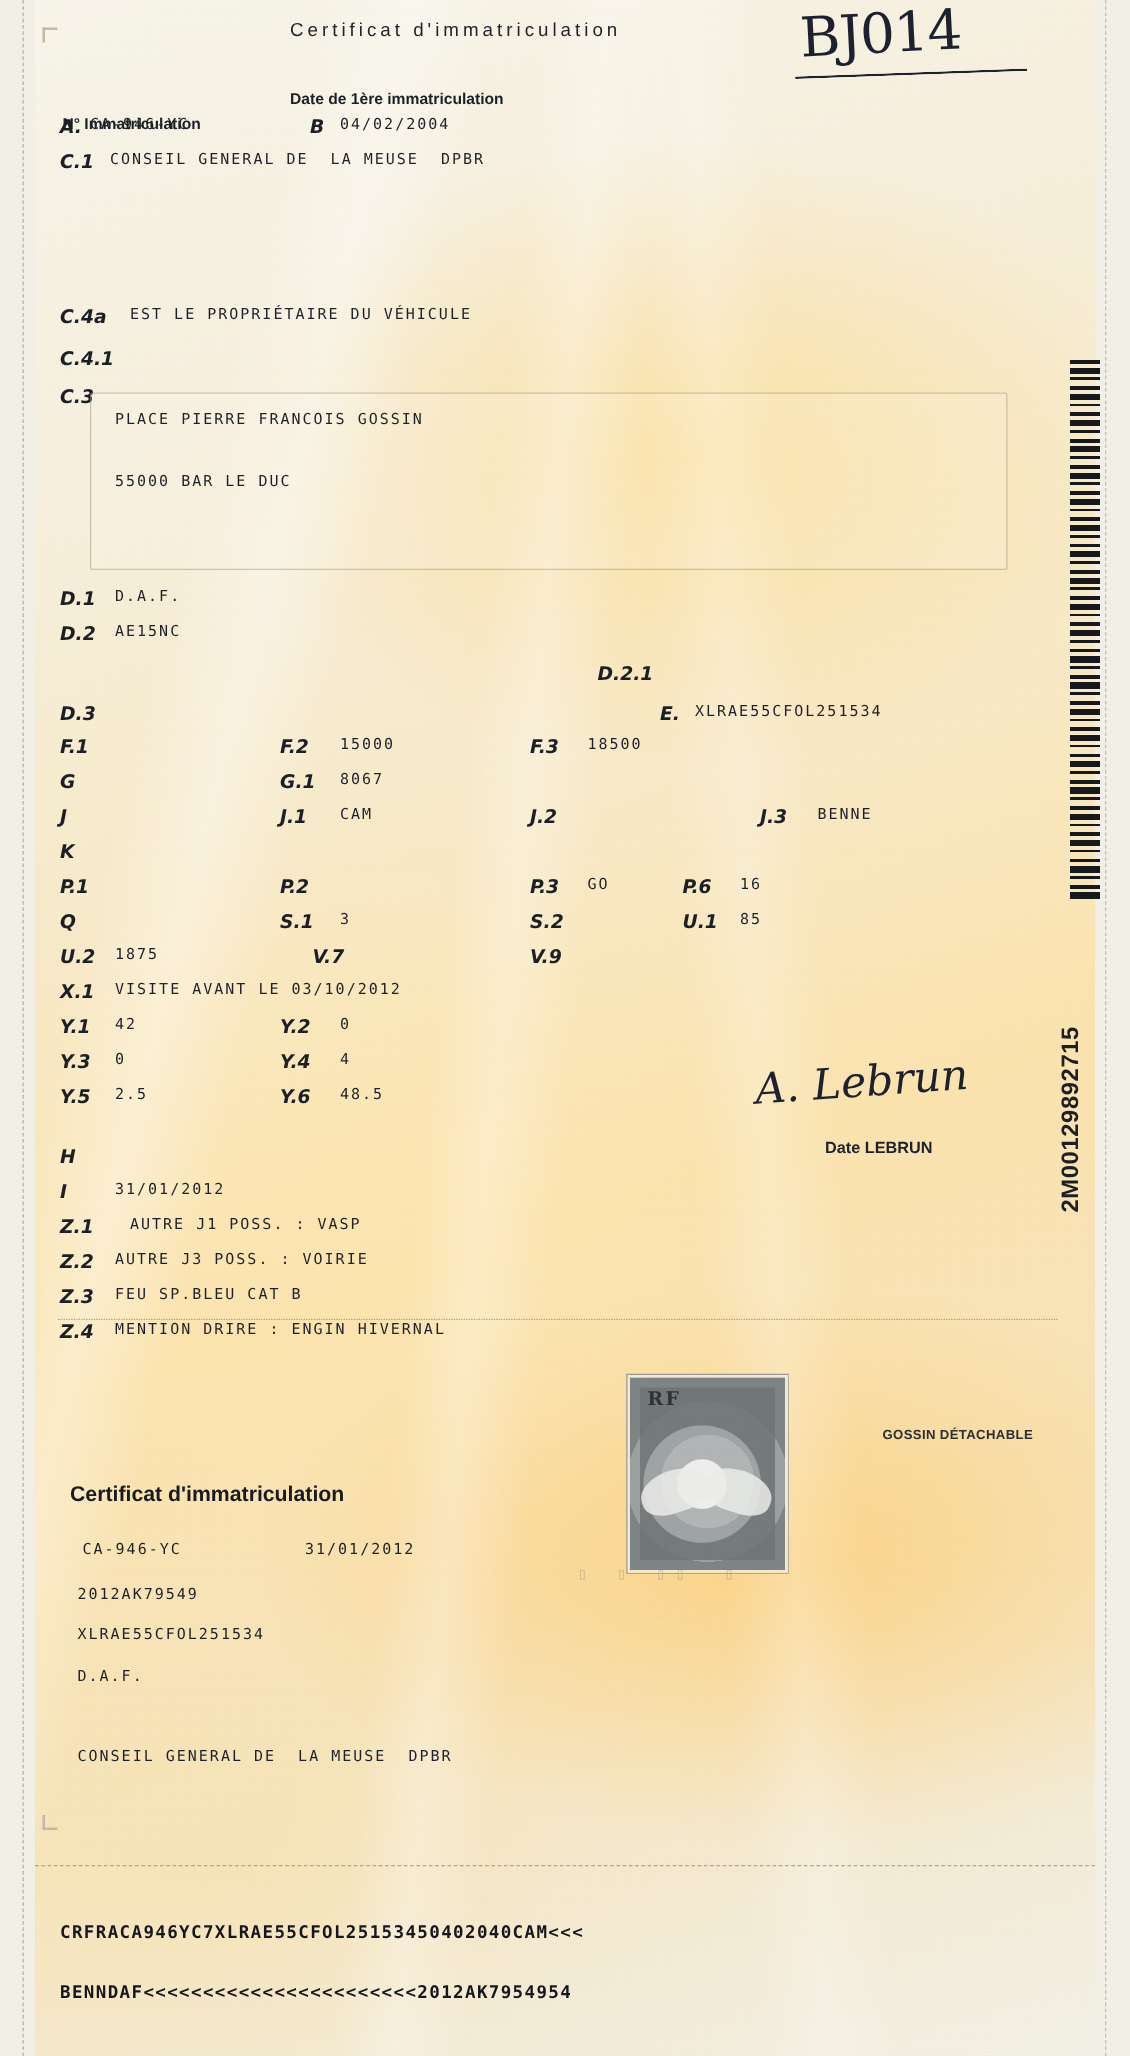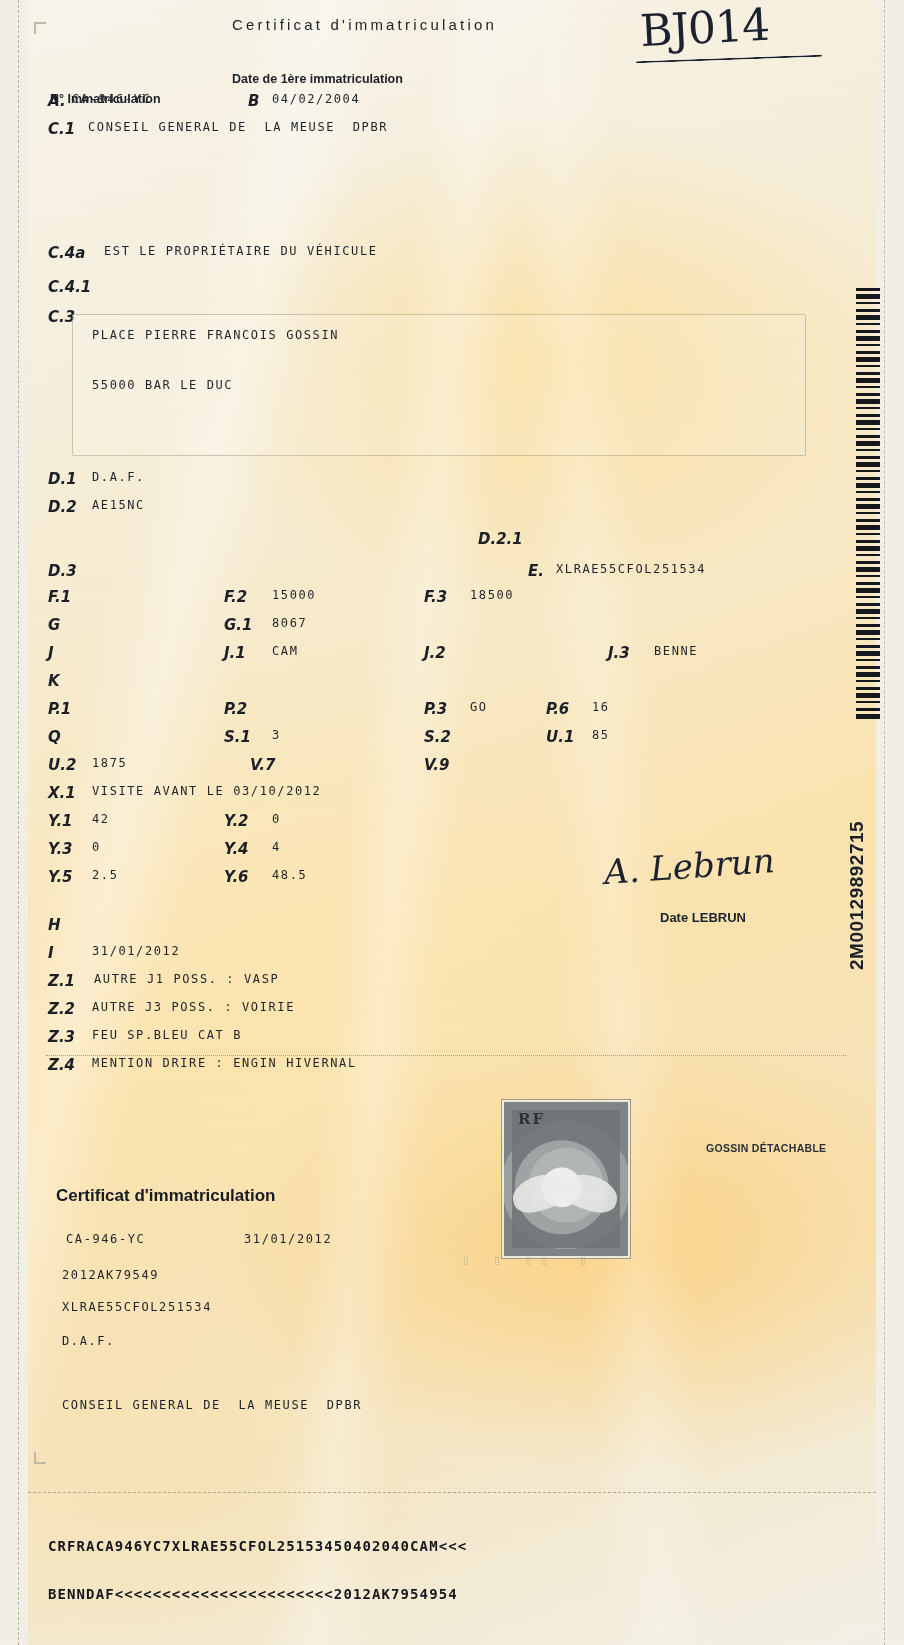--- a/index.html
+++ b/index.html
@@ -419,21 +419,21 @@
   <div class="t val-lg" style="left:92px; top:868px;">2.5</div>
   <div class="t code" style="left:224px; top:868px;">Y.6</div>
   <div class="t val-lg" style="left:272px; top:868px;">48.5</div>
 
   <div class="t code" style="left:48px; top:916px;">H</div>
   <div class="t val-lg" style="left:92px; top:916px;"></div>
   <div class="t code" style="left:48px; top:944px;">I</div>
   <div class="t val-lg" style="left:92px; top:944px;">31/01/2012</div>
 
   <div class="t code" style="left:48px; top:972px;">Z.1</div>
-  <div class="t val-lg" style="left:94px; top:972px;">AUTRE J1 POSS. : VASP</div>
+  <div class="t val-lg" style="left:104px; top:972px;">AUTRE J1 POSS. : VASP</div>
   <div class="t code" style="left:48px; top:1000px;">Z.2</div>
   <div class="t val-lg" style="left:92px; top:1000px;">AUTRE J3 POSS. : VOIRIE</div>
   <div class="t code" style="left:48px; top:1028px;">Z.3</div>
   <div class="t val-lg" style="left:92px; top:1028px;">FEU SP.BLEU CAT B</div>
   <div class="t code" style="left:48px; top:1056px;">Z.4</div>
   <div class="t val-lg" style="left:92px; top:1056px;">MENTION DRIRE : ENGIN HIVERNAL</div>
 
   <div class="signature">A. Lebrun</div>
   <div class="sig-name">Date LEBRUN</div>
 

